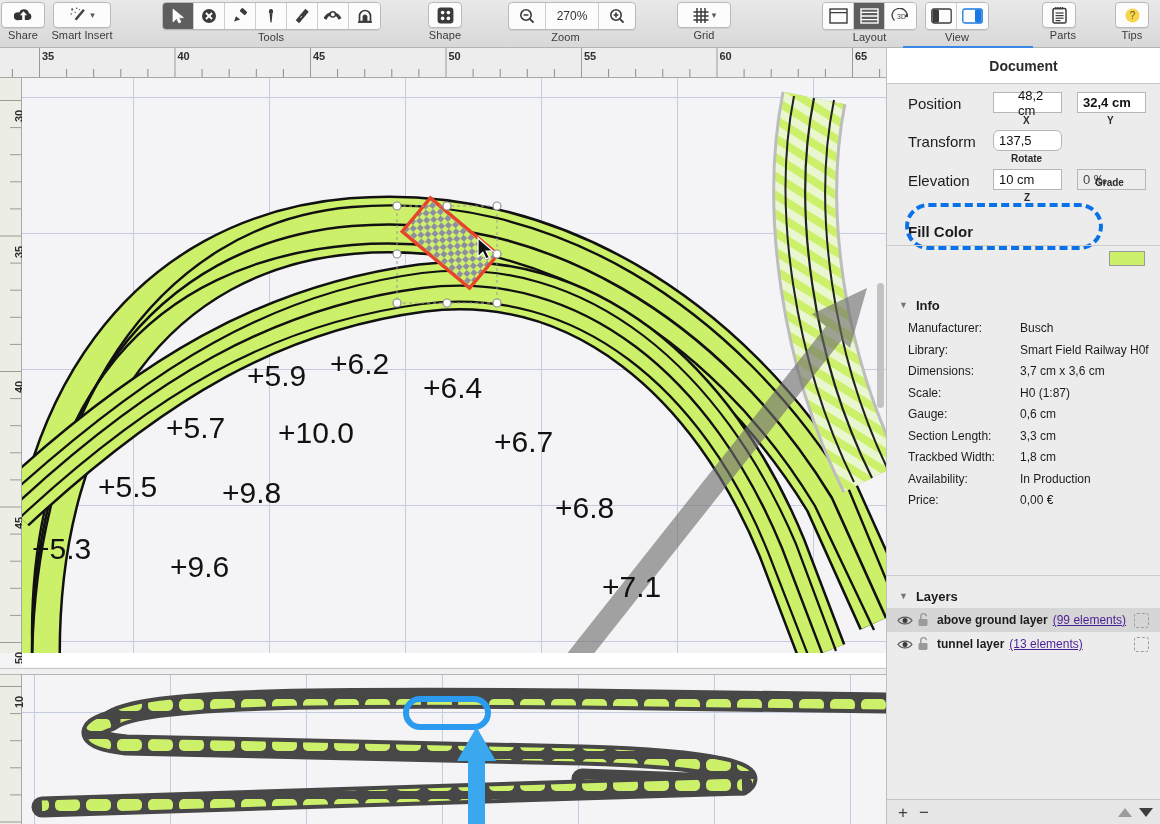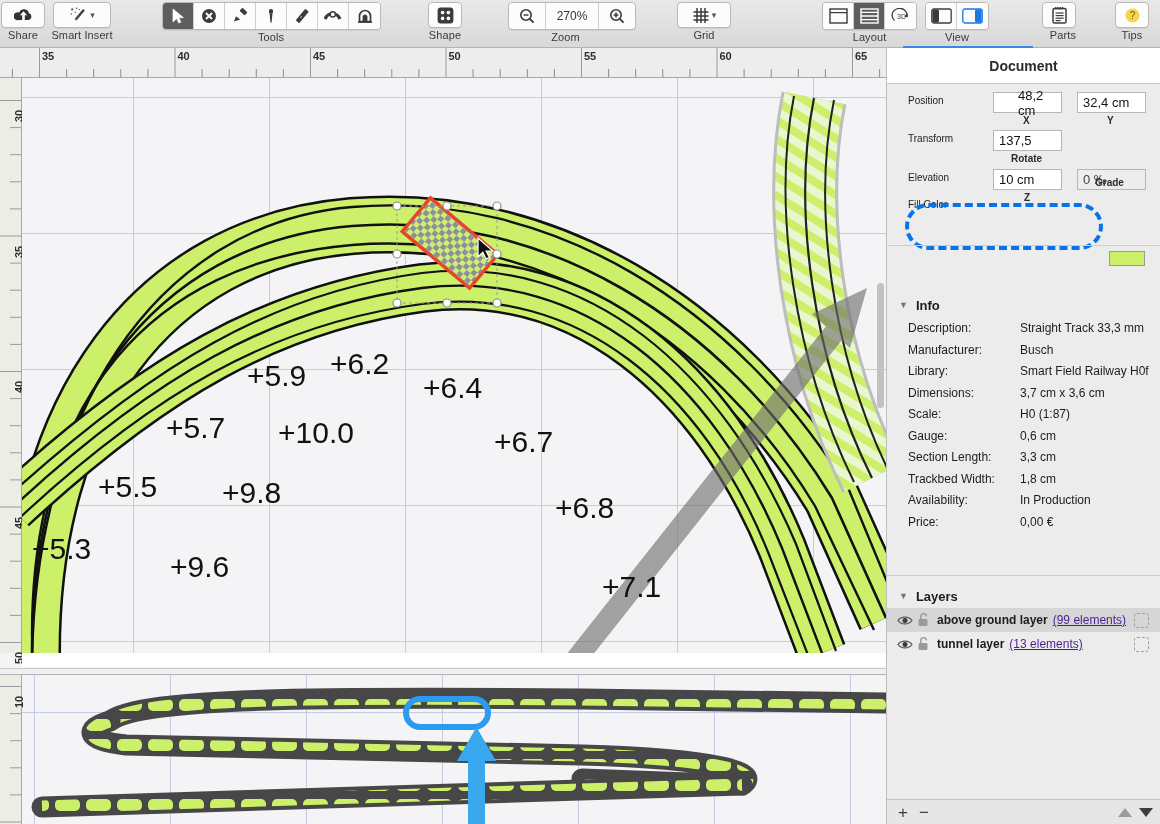--- a/index.html
+++ b/index.html
@@ -106,21 +106,21 @@
     position: absolute; left: 886px; top: 48px; width: 274px; height: 776px;
     background: #ececec; border-left: 1px solid #bfbfbf;
   }
   #tabs { display: flex; height: 36px; border-bottom: 1px solid #c6c6c6; }
   .tab { flex: 1; display: flex; align-items: center; justify-content: center;
          font-size: 14px; font-weight: bold; color: #2b2b2b; background: #ffffff; }
   .tab.active { background: #3b87e8; color: #ffffff; }
 
   #props { position: relative; padding: 12px 0 10px 0; height: 160px; }
   .prow { position: absolute; left: 0; width: 274px; height: 26px; }
-  .plabel { position: absolute; left: 21px; top: 3px; font-size: 10px; color: #1c1c1c; }
+  .plabel { position: absolute; left: 21px; top: 3px; font-size: 15px; color: #1c1c1c; }
   .pfield {
     position: absolute; height: 21px; background: #ffffff;
     border: 1px solid #b6b6b6; font-size: 13px; color: #111;
     display: flex; align-items: center; padding-left: 5px;
   }
   .pfield.dim { background: #ededed; color: #444; }
   .punit { position: absolute; font-size: 10px; font-weight: bold; color: #2b2b2b; }
   #hilite-ellipse {
     position: absolute; left: 18px; top: 119px; width: 198px; height: 47px;
     border: 4px dashed #0a72e8; border-radius: 26px; pointer-events: none;
@@ -644,59 +644,55 @@
 
     <div id="tabs">
       <div class="tab">Document</div>
     </div>
 
     <div id="props">
 
       <div class="prow" style="top:8px;">
         <div class="plabel">Position</div>
         <div class="pfield" style="left:106px; top:0; width:69px;padding-left:24px;">48,2 cm</div>
-        <div class="pfield" style="left:190px; top:0; width:69px;">32,4 cm</div>
+        <div class="pfield" style="left:190px; top:0; width:69px;font-weight:bold;">32,4 cm</div>
         <div class="punit" style="left:136px; top:23px;">X</div>
         <div class="punit" style="left:220px; top:23px;">Y</div>
       </div>
 
       <div class="prow" style="top:46px;">
         <div class="plabel">Transform</div>
-        <div class="pfield" style="left:106px; top:0; width:69px;">137,5</div>
+        <div class="pfield" style="left:106px; top:0; width:69px;border-radius:6px;">137,5</div>
         <div class="punit" style="left:124px; top:23px;">Rotate</div>
       </div>
 
       <div class="prow" style="top:85px;">
         <div class="plabel">Elevation</div>
         <div class="pfield" style="left:106px; top:0; width:69px;">10 cm</div>
         <div class="pfield dim" style="left:190px; top:0; width:69px;">0 ‰</div>
         <div class="punit" style="left:137px; top:23px;">Z</div>
         <div class="punit" style="left:208px; top:8px;">Grade</div>
       </div>
 
-      <div class="prow" style="top:112px;">
+      <div class="prow" style="top:136px;font-weight:bold;">
         <div class="plabel">Fill Color</div>
       </div>
       <div id="swatch"></div>
 
       <div id="hilite-ellipse"></div>
     </div>
 
     <div class="sep" style="top:197px;"></div>
 
     <div class="sect-head" style="top:246px;">
       <span class="tri">▼</span>
       <span>Info</span>
     </div>
 
     <div id="info">
-        <div class="irow">
-          <span class="ikey">Description:</span>
-          <span class="ival">Straight Track 33,3 mm</span>
-        </div>
         <div class="irow">
           <span class="ikey">Manufacturer:</span>
           <span class="ival">Busch</span>
         </div>
         <div class="irow">
           <span class="ikey">Library:</span>
           <span class="ival">Smart Field Railway H0f</span>
         </div>
         <div class="irow">
           <span class="ikey">Dimensions:</span>

